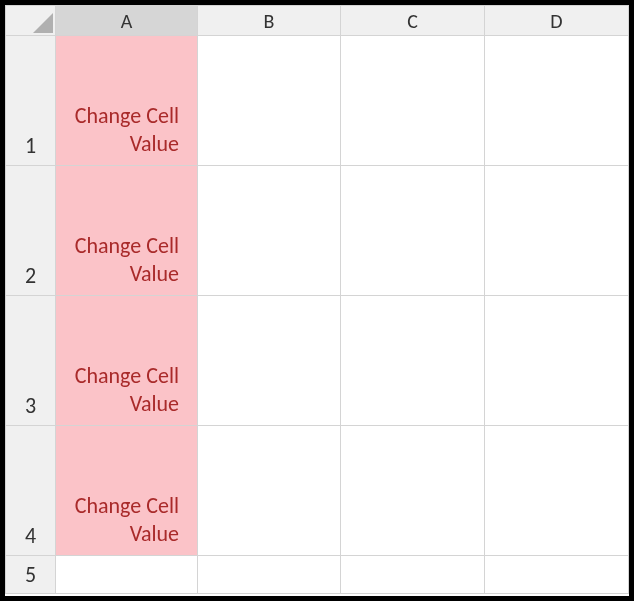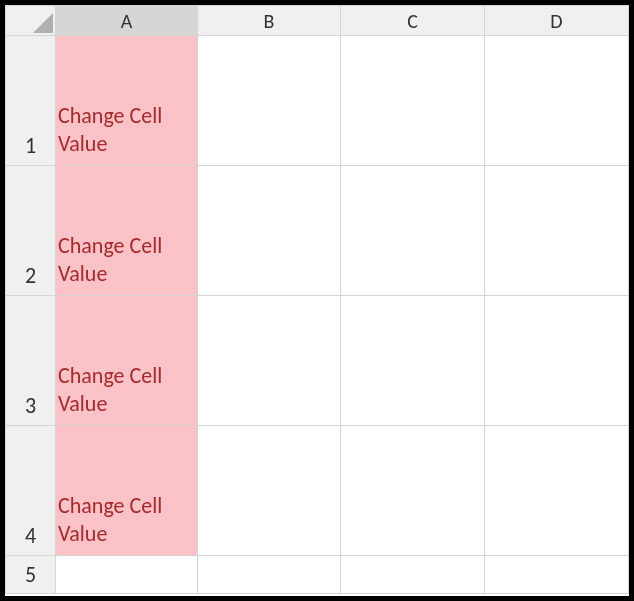--- a/index.html
+++ b/index.html
@@ -62,21 +62,21 @@
       background: #f0f0f0;
       text-align: center;
       vertical-align: bottom;
       font-size: 22px;
       color: #333;
       font-weight: normal;
       padding-bottom: 6px;
     }
     .data-cell {
       vertical-align: bottom;
-      text-align: left;
+      text-align: right;
       font-size: 22px;
       color: #333;
       padding: 4px 18px 6px 2px;
       background: #fff;
     }
     .highlighted {
       background: #fbc3c8;
       color: #a92a2a;
     }
     .col-a { width: 142px; }

